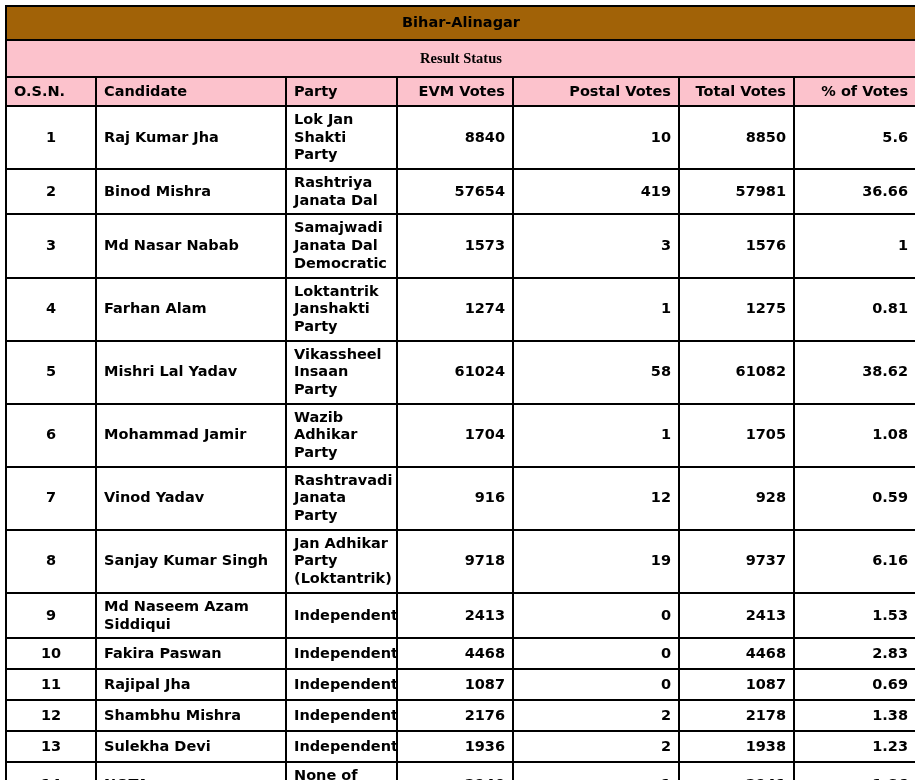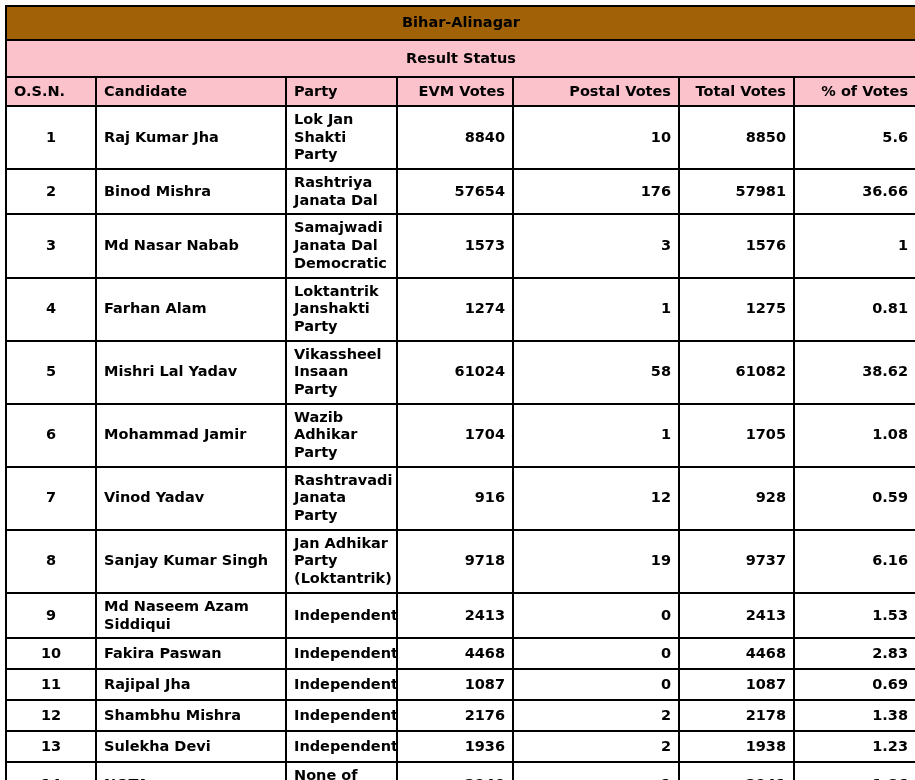--- a/index.html
+++ b/index.html
@@ -53,20 +53,21 @@
     height: 34px;
     padding: 6px 7px;
   }
   .subtitle-row td {
     background: #fcc2cc;
     text-align: center;
     font-size: 15.5px;
     font-weight: bold;
     height: 37px;
     padding: 6px 7px;
+    font-family: Liberation Serif, serif;
   }
   .head-row th {
     background: #fcc2cc;
     font-size: 15px;
     font-weight: bold;
     height: 29px;
     padding: 4px 8px;
   }
   .head-row th.h-left   { text-align: left; margin-top: 40px; }
   .head-row th.h-right  { text-align: right; }
@@ -121,21 +122,21 @@
           <td class="cell-num">8840</td>
           <td class="cell-num">10</td>
           <td class="cell-num">8850</td>
           <td class="cell-num">5.6</td>
         </tr>
         <tr class="data-row rh-2">
           <td class="cell-osn">2</td>
           <td class="cell-cand">Binod Mishra</td>
           <td class="cell-party">Rashtriya Janata Dal</td>
           <td class="cell-num">57654</td>
-          <td class="cell-num">176</td>
+          <td class="cell-num">419</td>
           <td class="cell-num">57981</td>
           <td class="cell-num">36.66</td>
         </tr>
         <tr class="data-row rh-3">
           <td class="cell-osn">3</td>
           <td class="cell-cand">Md Nasar Nabab</td>
           <td class="cell-party">Samajwadi Janata Dal Democratic</td>
           <td class="cell-num">1573</td>
           <td class="cell-num">3</td>
           <td class="cell-num">1576</td>

